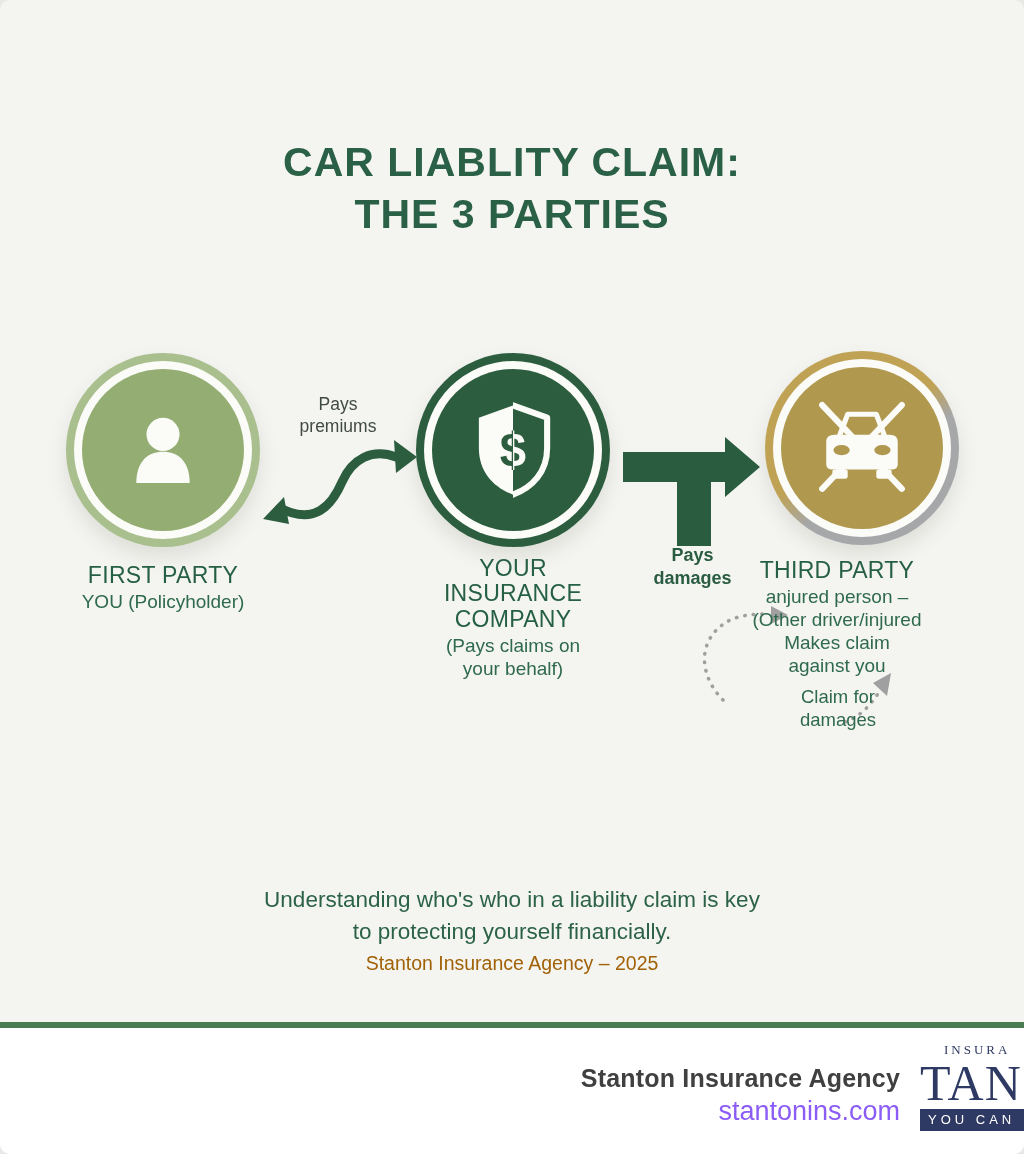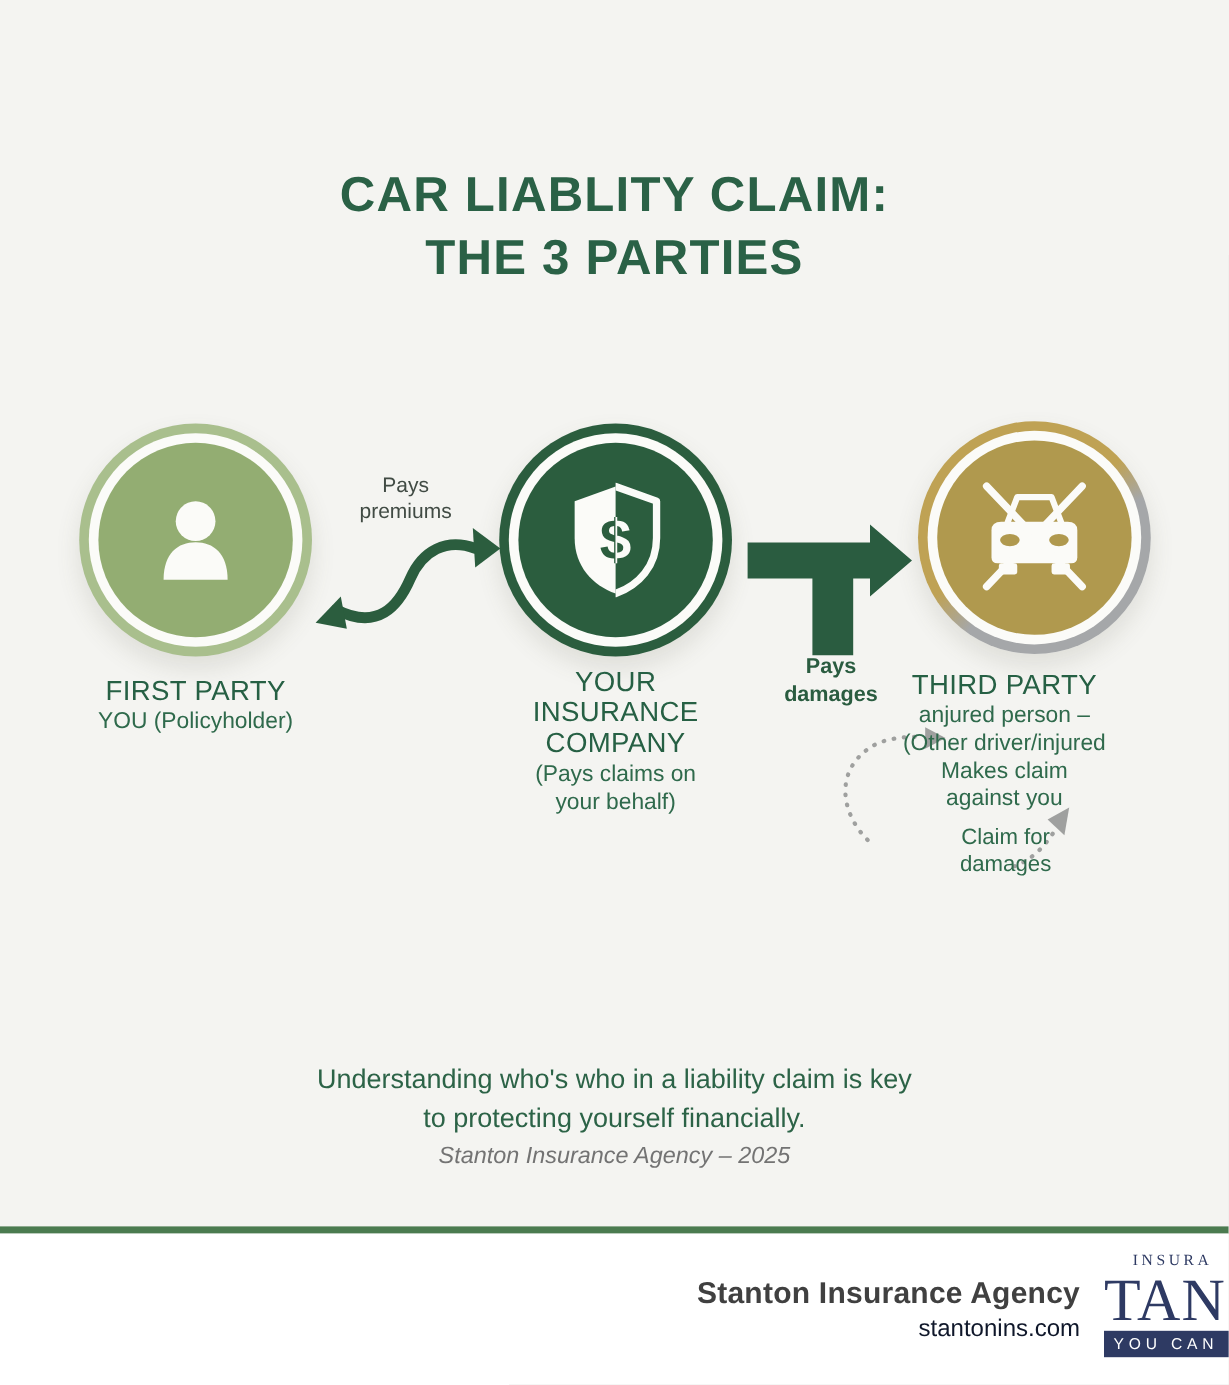--- a/index.html
+++ b/index.html
@@ -1,19 +1,20 @@
 <!DOCTYPE html>
 <html><head>
 <meta charset="utf-8">
 <style>
   html,body { margin:0; padding:0; background:#e8e8e6; }
   .canvas {
     position:relative; width:1024px; height:1154px; overflow:hidden;
     background:#f4f4f1;
     font-family:"Liberation Sans", sans-serif;
+    border-radius:10px;
   }
 
   
   .title {
     position:absolute; top:136px; left:0; width:100%;
     text-align:center; color:#2a6146; font-weight:bold;
     font-size:41px; line-height:1.28; letter-spacing:1px;
   }
 
   
@@ -55,29 +56,29 @@
 
   .arrow-svg { position:absolute; }
 
   
   .quote {
     position:absolute; top:884px; left:0; width:100%;
     text-align:center; font-size:22.5px; color:#2c6347; line-height:1.4;
   }
   .credit {
     position:absolute; top:952px; left:0; width:100%;
-    text-align:center; font-size:19.5px; color:#737373;font-style:italic;
+    text-align:center; font-size:19.5px; color:#a16207;
   }
 
   
   .divider { position:absolute; top:1022px; left:0; width:100%; height:6px; background:#4b7b50; }
   .footer  { position:absolute; top:1028px; left:0; width:100%; height:126px; background:#ffffff; }
   .footer-text { position:absolute; right:124px; top:36px; text-align:right; }
   .footer-company { font-size:25px; font-weight:bold; color:#404040; letter-spacing:0.2px; }
-  .footer-site { font-size:20px; color:#0f172a; margin-top:3px; }
+  .footer-site { font-size:27px; color:#8b5cf6; margin-top:3px; }
   .logo { position:absolute; left:920px; top:14px; width:140px; color:#2e3a63; }
   .logo-top { font-family:"Liberation Serif", serif; font-size:13px; letter-spacing:3px; margin-left:24px; }
   .logo-main { font-family:"Liberation Serif", serif; font-size:50px; line-height:0.92; letter-spacing:1px; margin-top:2px; white-space:nowrap; }
   .logo-bar { background:#2e3a63; color:#ffffff; font-size:13px; letter-spacing:4px;
               padding:3px 4px 4px 8px; margin-top:3px; white-space:nowrap; }
 </style>
 </head>
 <body>
 
 <div class="canvas">

